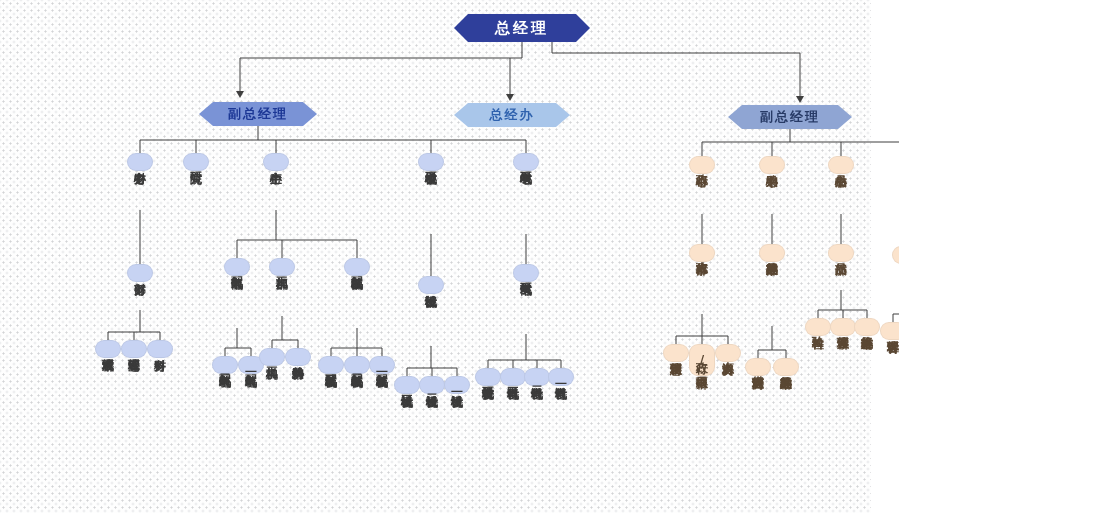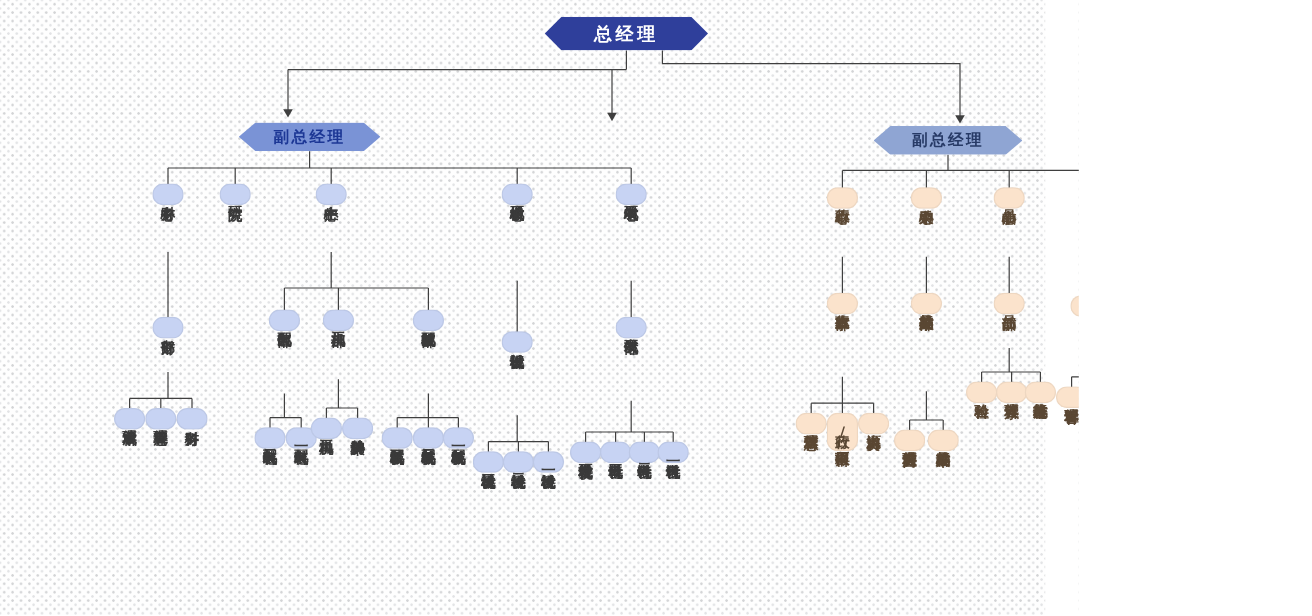--- a/index.html
+++ b/index.html
@@ -70,20 +70,21 @@
          M947 316 V348
          M991 292 V314 M979 314 H1004 M979 314 V330 M1004 314 V330"></path>
     <polygon points="236,91 244,91 240,98"></polygon>
     <polygon points="506,94 514,94 510,101"></polygon>
     <polygon points="796,96 804,96 800,103"></polygon>
   </svg>
 
   <div class="hex root" style="left:522px;top:14px;width:136px;height:28px">总经理</div>
 
   <div class="hex vp-left" style="left:258px;top:102px;width:118px;height:24px">副总经理</div>
+  <div class="hex office" style="left:512px;top:103px;width:116px;height:24px">总经办</div>
   <div class="hex vp-right" style="left:790px;top:105px;width:124px;height:24px">副总经理</div>
 
   <div class="v-node blue" style="left:140px;top:153px">财务中心</div>
   <div class="v-node blue" style="left:196px;top:153px">研究院</div>
   <div class="v-node blue" style="left:276px;top:153px">生产中心</div>
   <div class="v-node blue" style="left:431px;top:153px">研发机械中心</div>
   <div class="v-node blue" style="left:526px;top:153px">研发电气中心</div>
 
   <div class="v-node blue" style="left:140px;top:264px">财务部</div>
   <div class="v-node blue" style="left:237px;top:258px">电气装配部</div>

